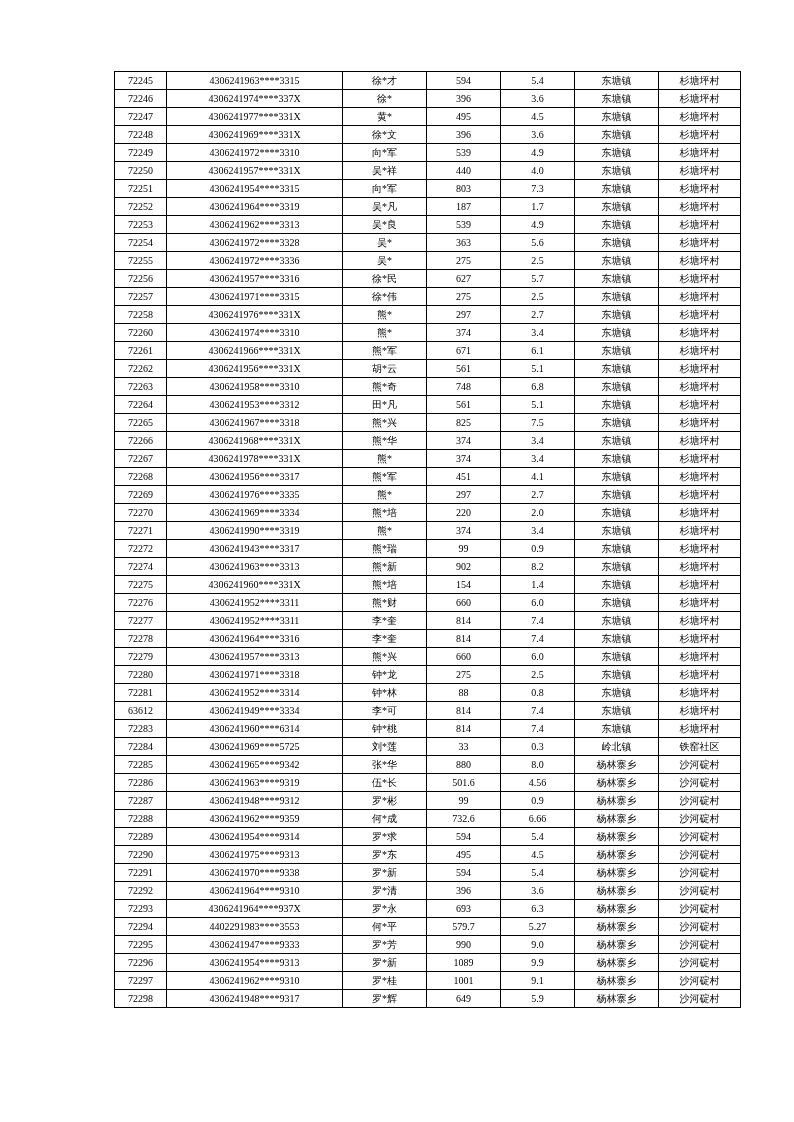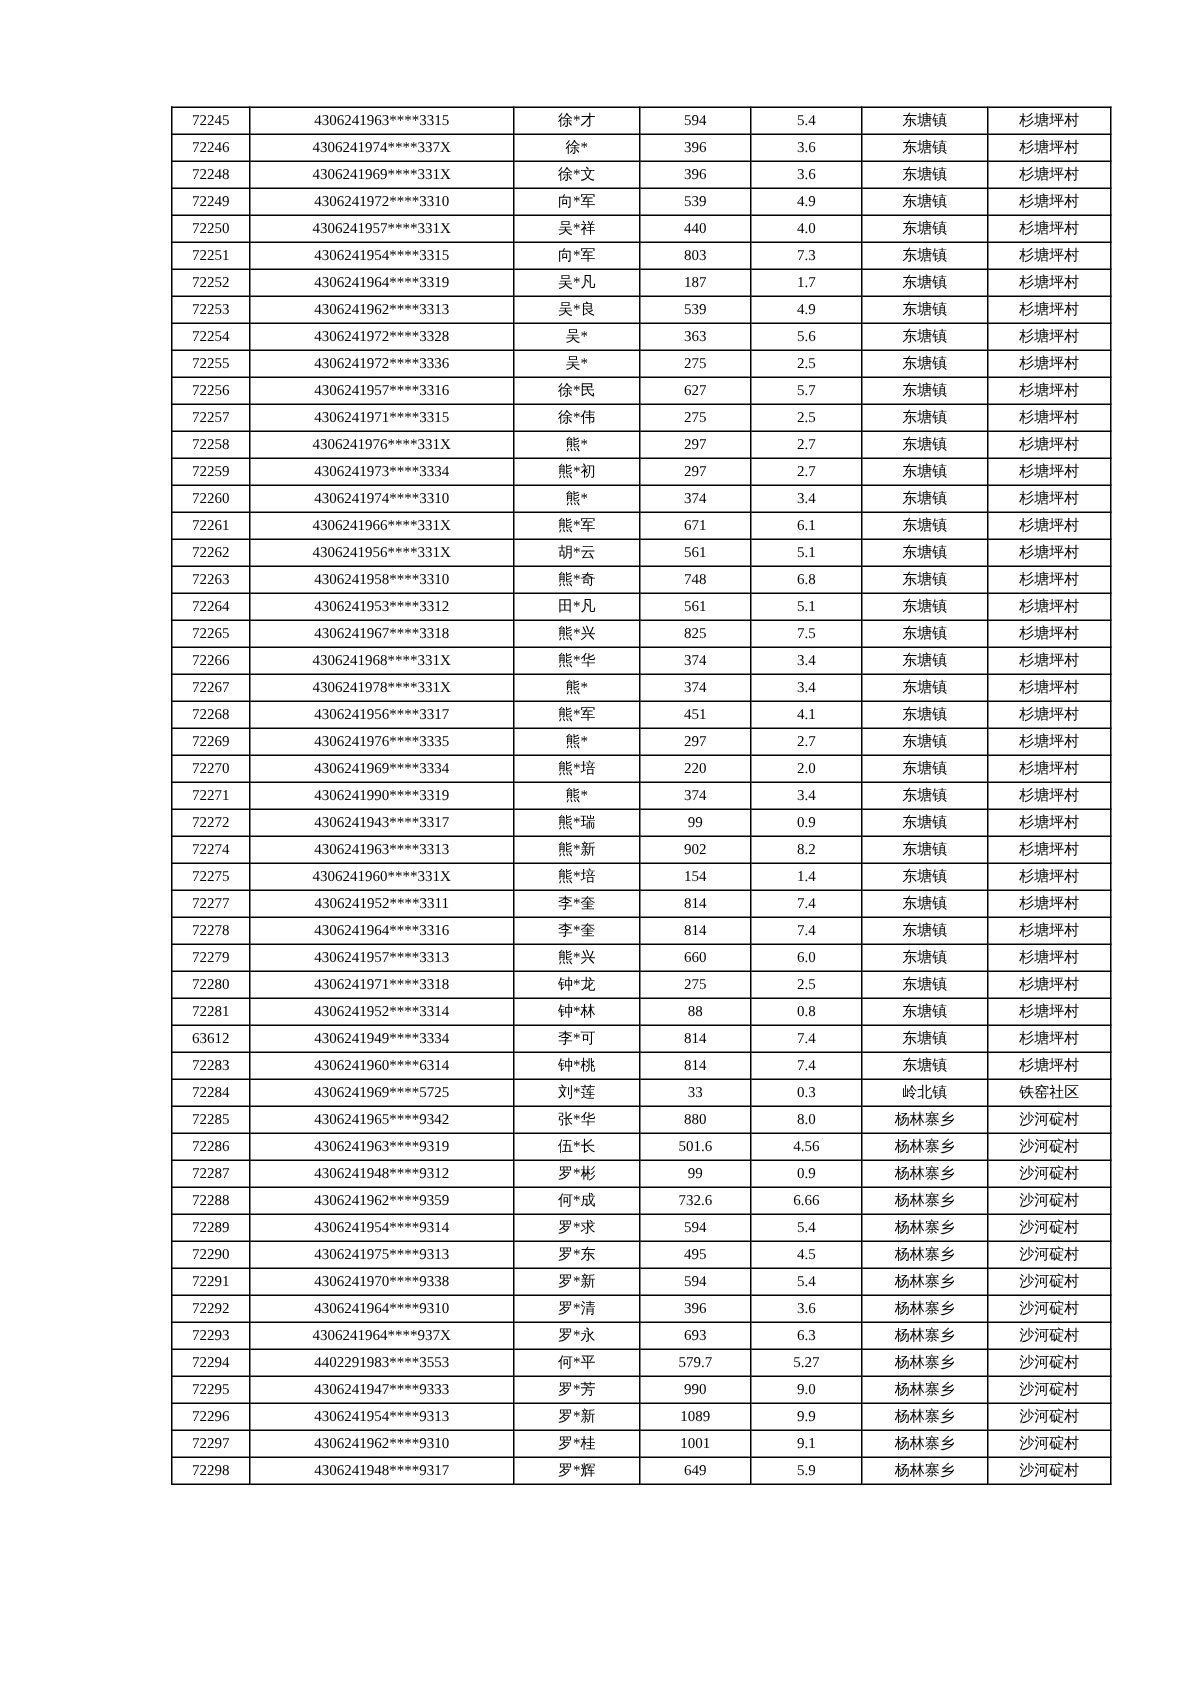--- a/index.html
+++ b/index.html
@@ -70,20 +70,29 @@
         <tr>
           <td>72246</td>
           <td>4306241974****337X</td>
           <td>徐*</td>
           <td>396</td>
           <td>3.6</td>
           <td>东塘镇</td>
           <td>杉塘坪村</td>
         </tr>
         <tr>
+          <td>72247</td>
+          <td>4306241977****331X</td>
+          <td>黄*</td>
+          <td>495</td>
+          <td>4.5</td>
+          <td>东塘镇</td>
+          <td>杉塘坪村</td>
+        </tr>
+        <tr>
           <td>72248</td>
           <td>4306241969****331X</td>
           <td>徐*文</td>
           <td>396</td>
           <td>3.6</td>
           <td>东塘镇</td>
           <td>杉塘坪村</td>
         </tr>
         <tr>
           <td>72249</td>
@@ -169,29 +178,20 @@
         <tr>
           <td>72258</td>
           <td>4306241976****331X</td>
           <td>熊*</td>
           <td>297</td>
           <td>2.7</td>
           <td>东塘镇</td>
           <td>杉塘坪村</td>
         </tr>
         <tr>
-          <td>72259</td>
-          <td>4306241973****3334</td>
-          <td>熊*初</td>
-          <td>297</td>
-          <td>2.7</td>
-          <td>东塘镇</td>
-          <td>杉塘坪村</td>
-        </tr>
-        <tr>
           <td>72260</td>
           <td>4306241974****3310</td>
           <td>熊*</td>
           <td>374</td>
           <td>3.4</td>
           <td>东塘镇</td>
           <td>杉塘坪村</td>
         </tr>
         <tr>
           <td>72261</td>
@@ -309,20 +309,29 @@
           <td>8.2</td>
           <td>东塘镇</td>
           <td>杉塘坪村</td>
         </tr>
         <tr>
           <td>72275</td>
           <td>4306241960****331X</td>
           <td>熊*培</td>
           <td>154</td>
           <td>1.4</td>
+          <td>东塘镇</td>
+          <td>杉塘坪村</td>
+        </tr>
+        <tr>
+          <td>72276</td>
+          <td>4306241952****3311</td>
+          <td>熊*财</td>
+          <td>660</td>
+          <td>6.0</td>
           <td>东塘镇</td>
           <td>杉塘坪村</td>
         </tr>
         <tr>
           <td>72277</td>
           <td>4306241952****3311</td>
           <td>李*奎</td>
           <td>814</td>
           <td>7.4</td>
           <td>东塘镇</td>

